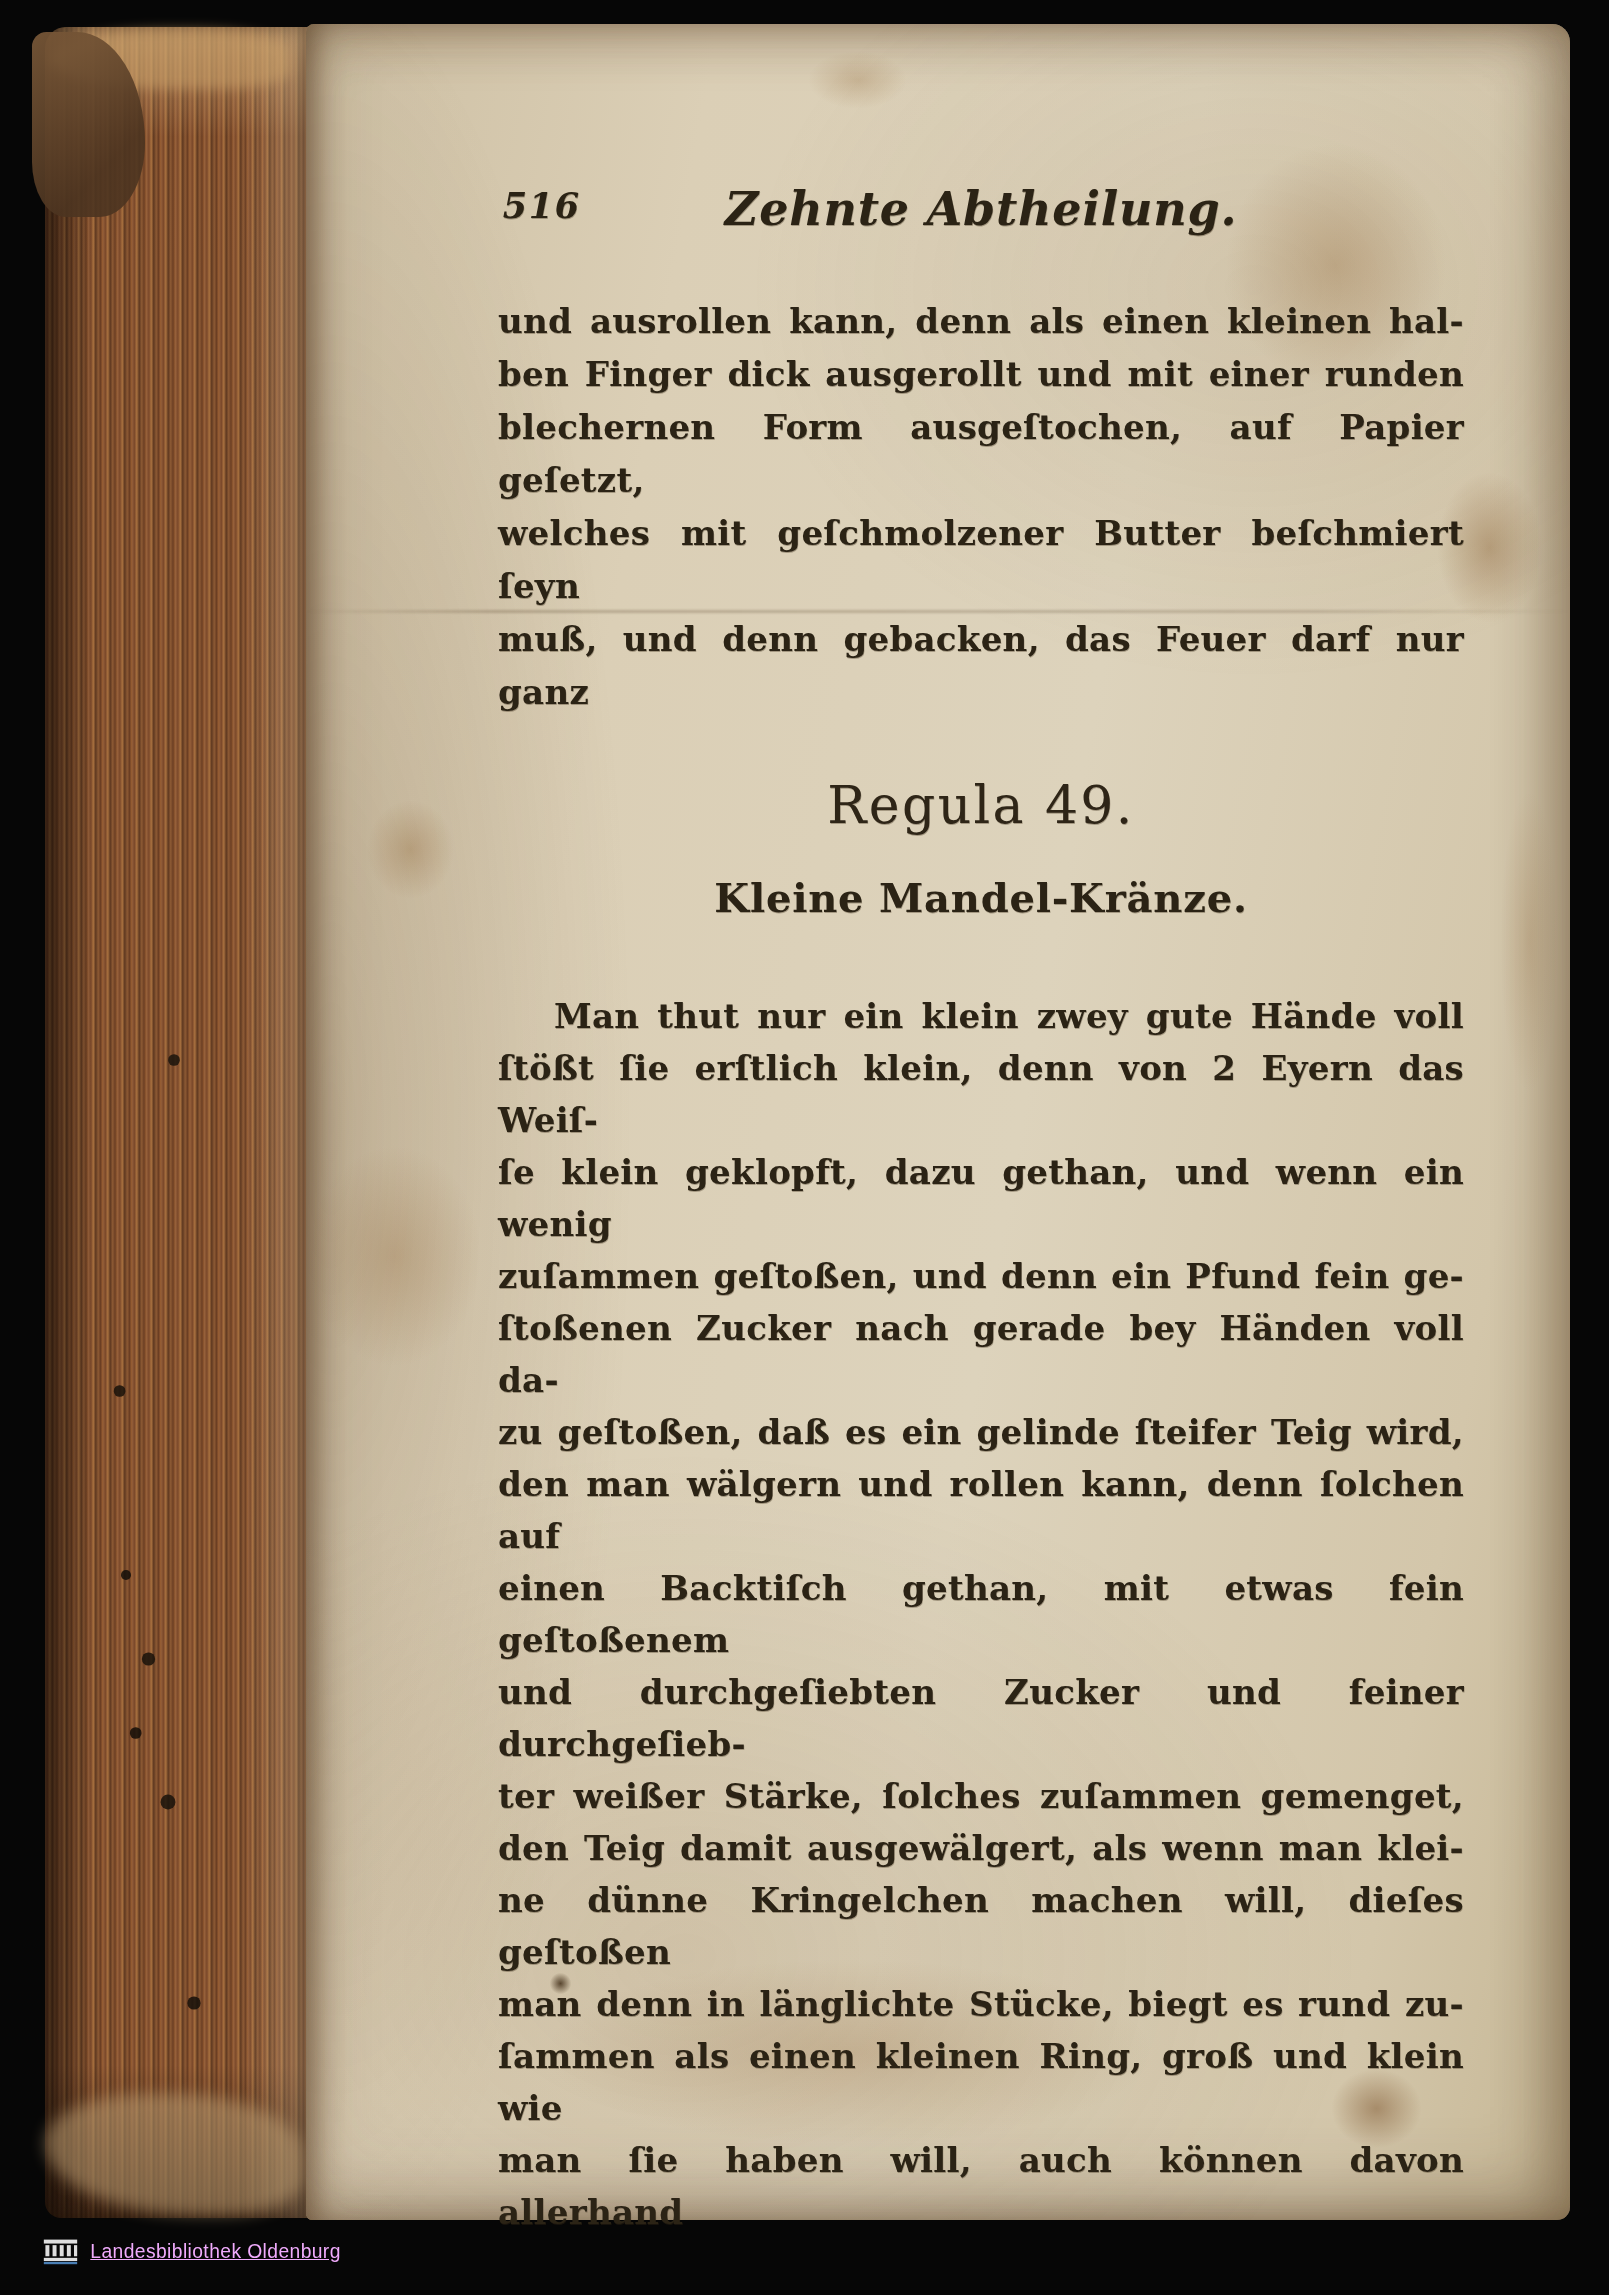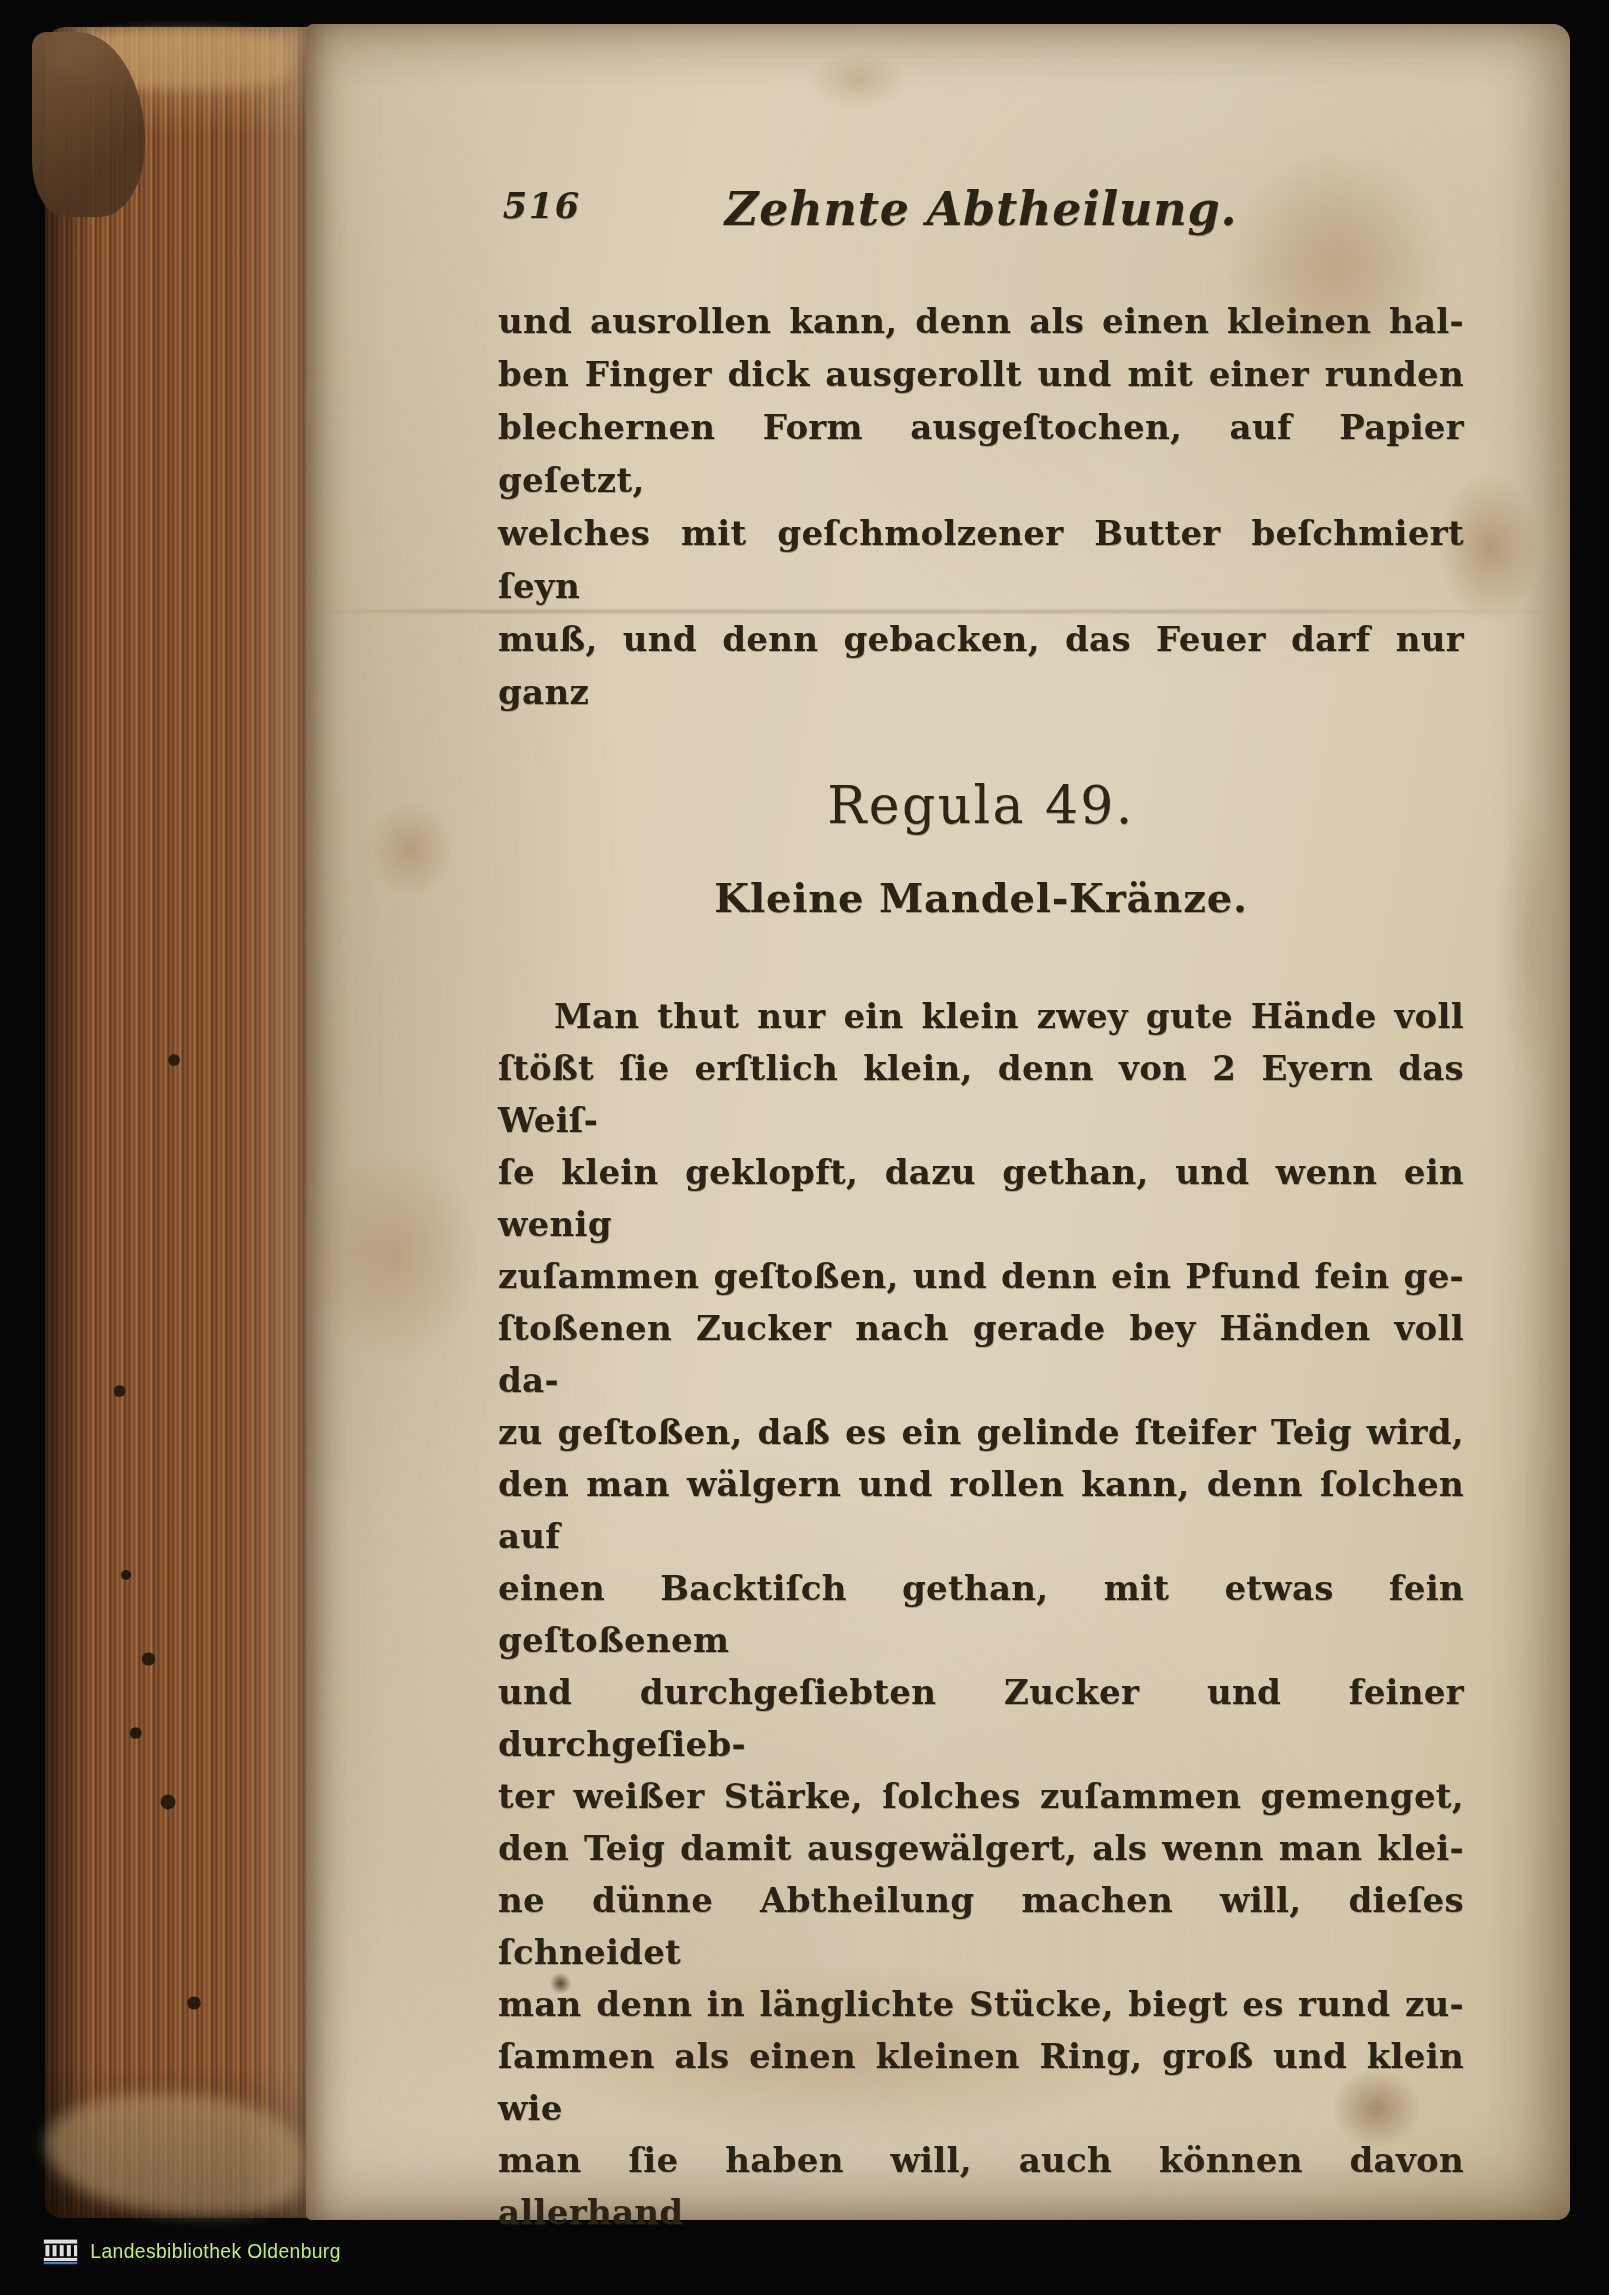--- a/index.html
+++ b/index.html
@@ -193,22 +193,23 @@
     position: absolute;
     left: 42px;
     top: 2238px;
     display: flex;
     align-items: center;
     gap: 11.3px;
   }
   .footer-label {
     font-family: "Liberation Sans", sans-serif;
     font-size: 19.3px;
-    color: #bef264;
+    color: #f0abfc;
     letter-spacing: 0.4px;
+    text-decoration: underline;
   }
 </style>
 </head>
 <body>
 
 <div class="scan">
 
   <div class="edge-strip"></div>
   <div class="cover-corner"></div>
   <div class="specks"></div>
@@ -248,21 +249,21 @@
         <div class="line">ſtößt ſie erſtlich klein, denn von 2 Eyern das Weiſ-</div>
         <div class="line">ſe klein geklopft, dazu gethan, und wenn ein wenig</div>
         <div class="line">zuſammen geſtoßen, und denn ein Pfund fein ge-</div>
         <div class="line">ſtoßenen Zucker nach gerade bey Händen voll da-</div>
         <div class="line">zu geſtoßen, daß es ein gelinde ſteifer Teig wird,</div>
         <div class="line">den man wälgern und rollen kann, denn ſolchen auf</div>
         <div class="line">einen Backtiſch gethan, mit etwas fein geſtoßenem</div>
         <div class="line">und durchgeſiebten Zucker und feiner durchgeſieb-</div>
         <div class="line">ter weißer Stärke, ſolches zuſammen gemenget,</div>
         <div class="line">den Teig damit ausgewälgert, als wenn man klei-</div>
-        <div class="line">ne dünne Abtheilung machen will, dieſes ſchneidet</div>
+        <div class="line">ne dünne Kringelchen machen will, dieſes geſtoßen</div>
         <div class="line">man denn in länglichte Stücke, biegt es rund zu-</div>
         <div class="line">ſammen als einen kleinen Ring, groß und klein wie</div>
         <div class="line">man ſie haben will, auch können davon allerhand</div>
 
       </div>
 
     </div>
   </div>
 
   <div class="footer">

